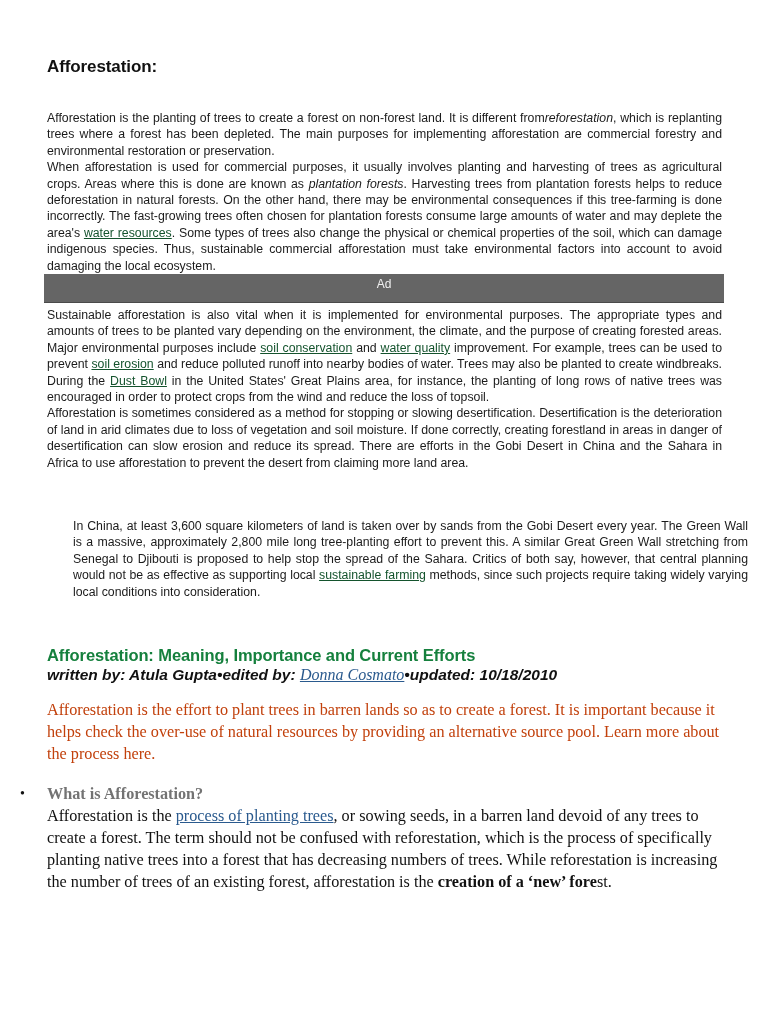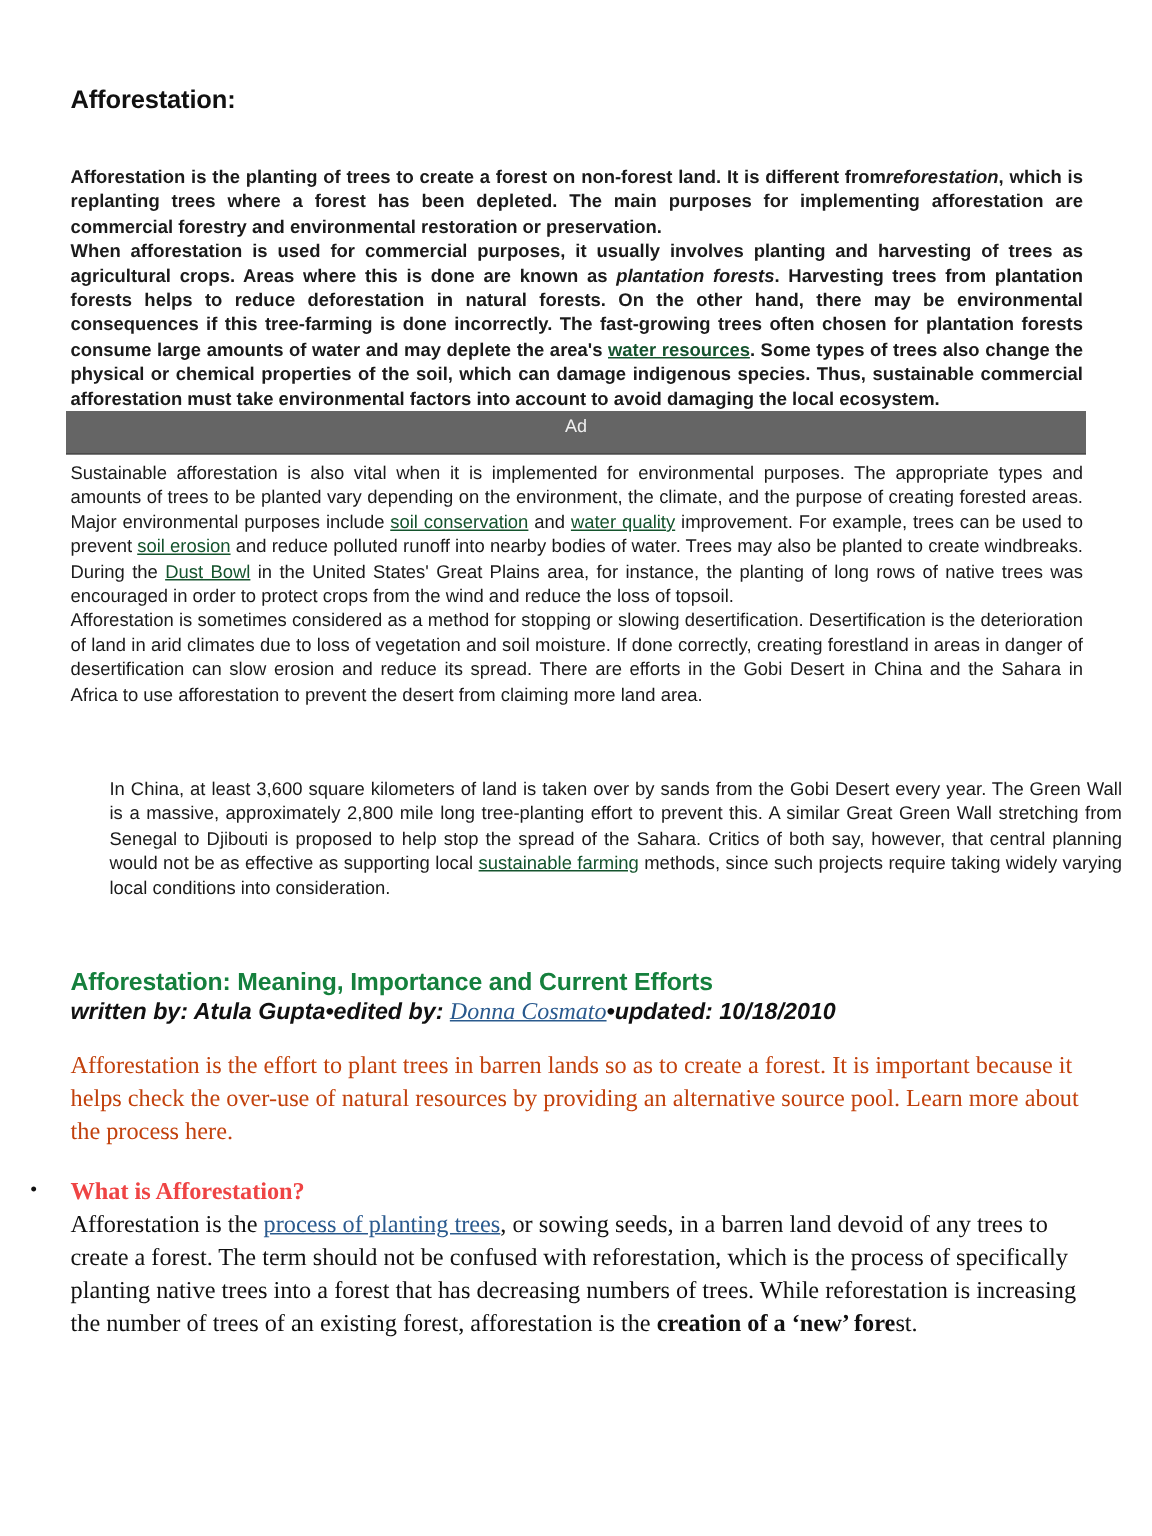--- a/index.html
+++ b/index.html
@@ -37,21 +37,21 @@
     .block {
       position: absolute;
       left: 47px;
       width: 675px;
       font-size: 12.3px;
       line-height: 16.4px;
       text-align: justify;
       color: #1b1b1b;
     }
     .block p { margin: 0; }
-    .b1 { top: 110px; font-weight: bold; }
+    .b1 { top: 110px; }
     .b2 { top: 307px; }
     .b3 { top: 518px; margin-left: 26px; }
     a.lnk {
       color: #14532d;
       text-decoration: underline;
       text-underline-offset: 1px;
     }
     .ad-bar {
       position: absolute;
       left: 44px;
@@ -117,21 +117,21 @@
       position: absolute;
       left: 0;
       top: 3px;
       font-size: 14px;
       color: #111;
     }
     .bullet-heading {
       font-size: 16.2px;
       font-weight: bold;
       line-height: 22px;
-      color: #ef4444;
+      color: #737373;
     }
     .bullet-body {
       font-size: 16.2px;
       line-height: 22px;
       color: #111;
       width: 680px;
     }
     .bullet-body a.lnk { color: #2a5a8e; }
     .bold-tail { font-weight: bold; margin-top: 16px; }
   </style>

